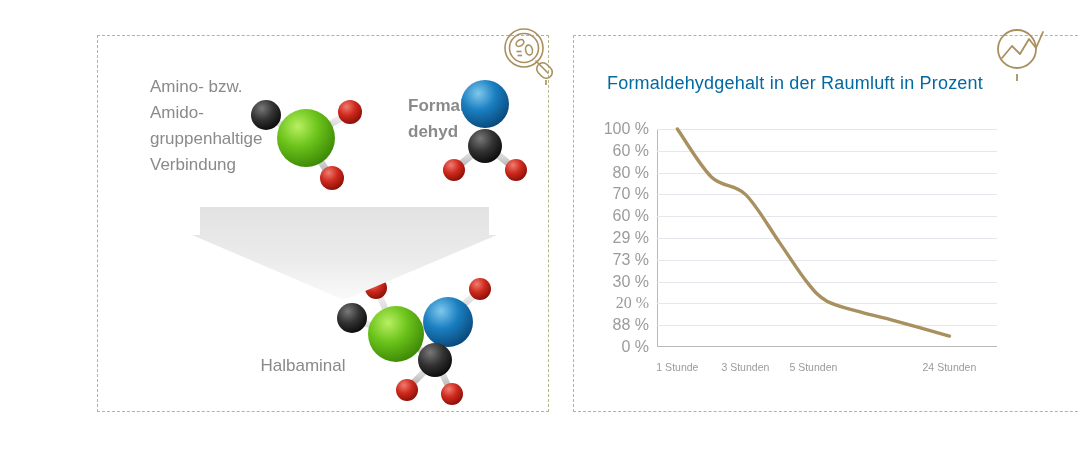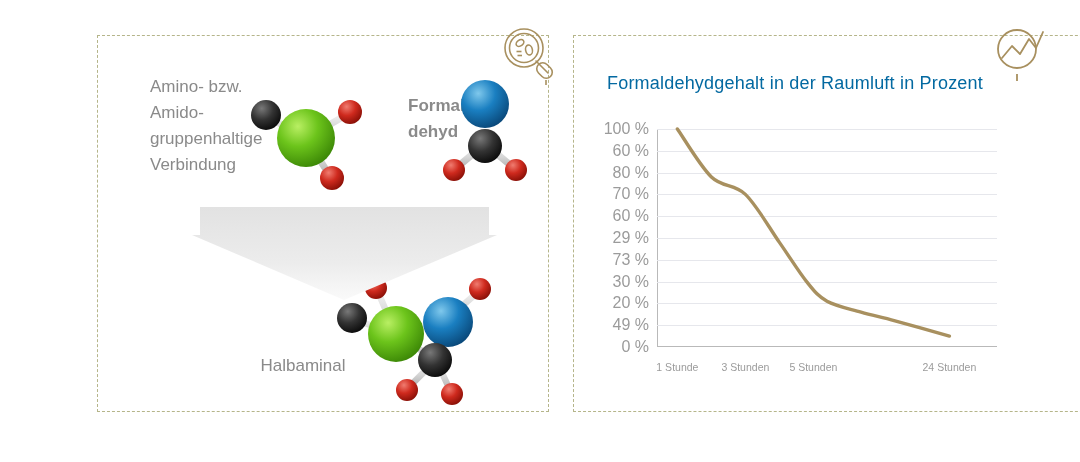--- a/index.html
+++ b/index.html
@@ -283,22 +283,22 @@
         <div class="gridline" style="top: 60%;"></div>
         <div class="gridline" style="top: 50%;"></div>
         <div class="gridline" style="top: 40%;"></div>
         <div class="gridline" style="top: 30%;"></div>
         <div class="gridline" style="top: 20%;"></div>
         <div class="gridline" style="top: 10%;"></div>
         <div class="gridline" style="top: 0%;"></div>
       </div>
     <div id="yticks">
         <div class="ytick" style="top: 100%;">0 %</div>
-        <div class="ytick" style="top: 90%;">49 %</div>
-        <div class="ytick" style="top: 80%;">20 %</div>
+        <div class="ytick" style="top: 90%;">88 %</div>
+        <div class="ytick" style="top: 80%; font-family: Liberation Serif, serif;">20 %</div>
         <div class="ytick" style="top: 70%;">30 %</div>
         <div class="ytick" style="top: 60%;">73 %</div>
         <div class="ytick" style="top: 50%;">29 %</div>
         <div class="ytick" style="top: 40%;">60 %</div>
         <div class="ytick" style="top: 30%;">70 %</div>
         <div class="ytick" style="top: 20%;">80 %</div>
         <div class="ytick" style="top: 10%;">60 %</div>
         <div class="ytick" style="top: 0%;">100 %</div>
       </div>
     <div id="xticks">

